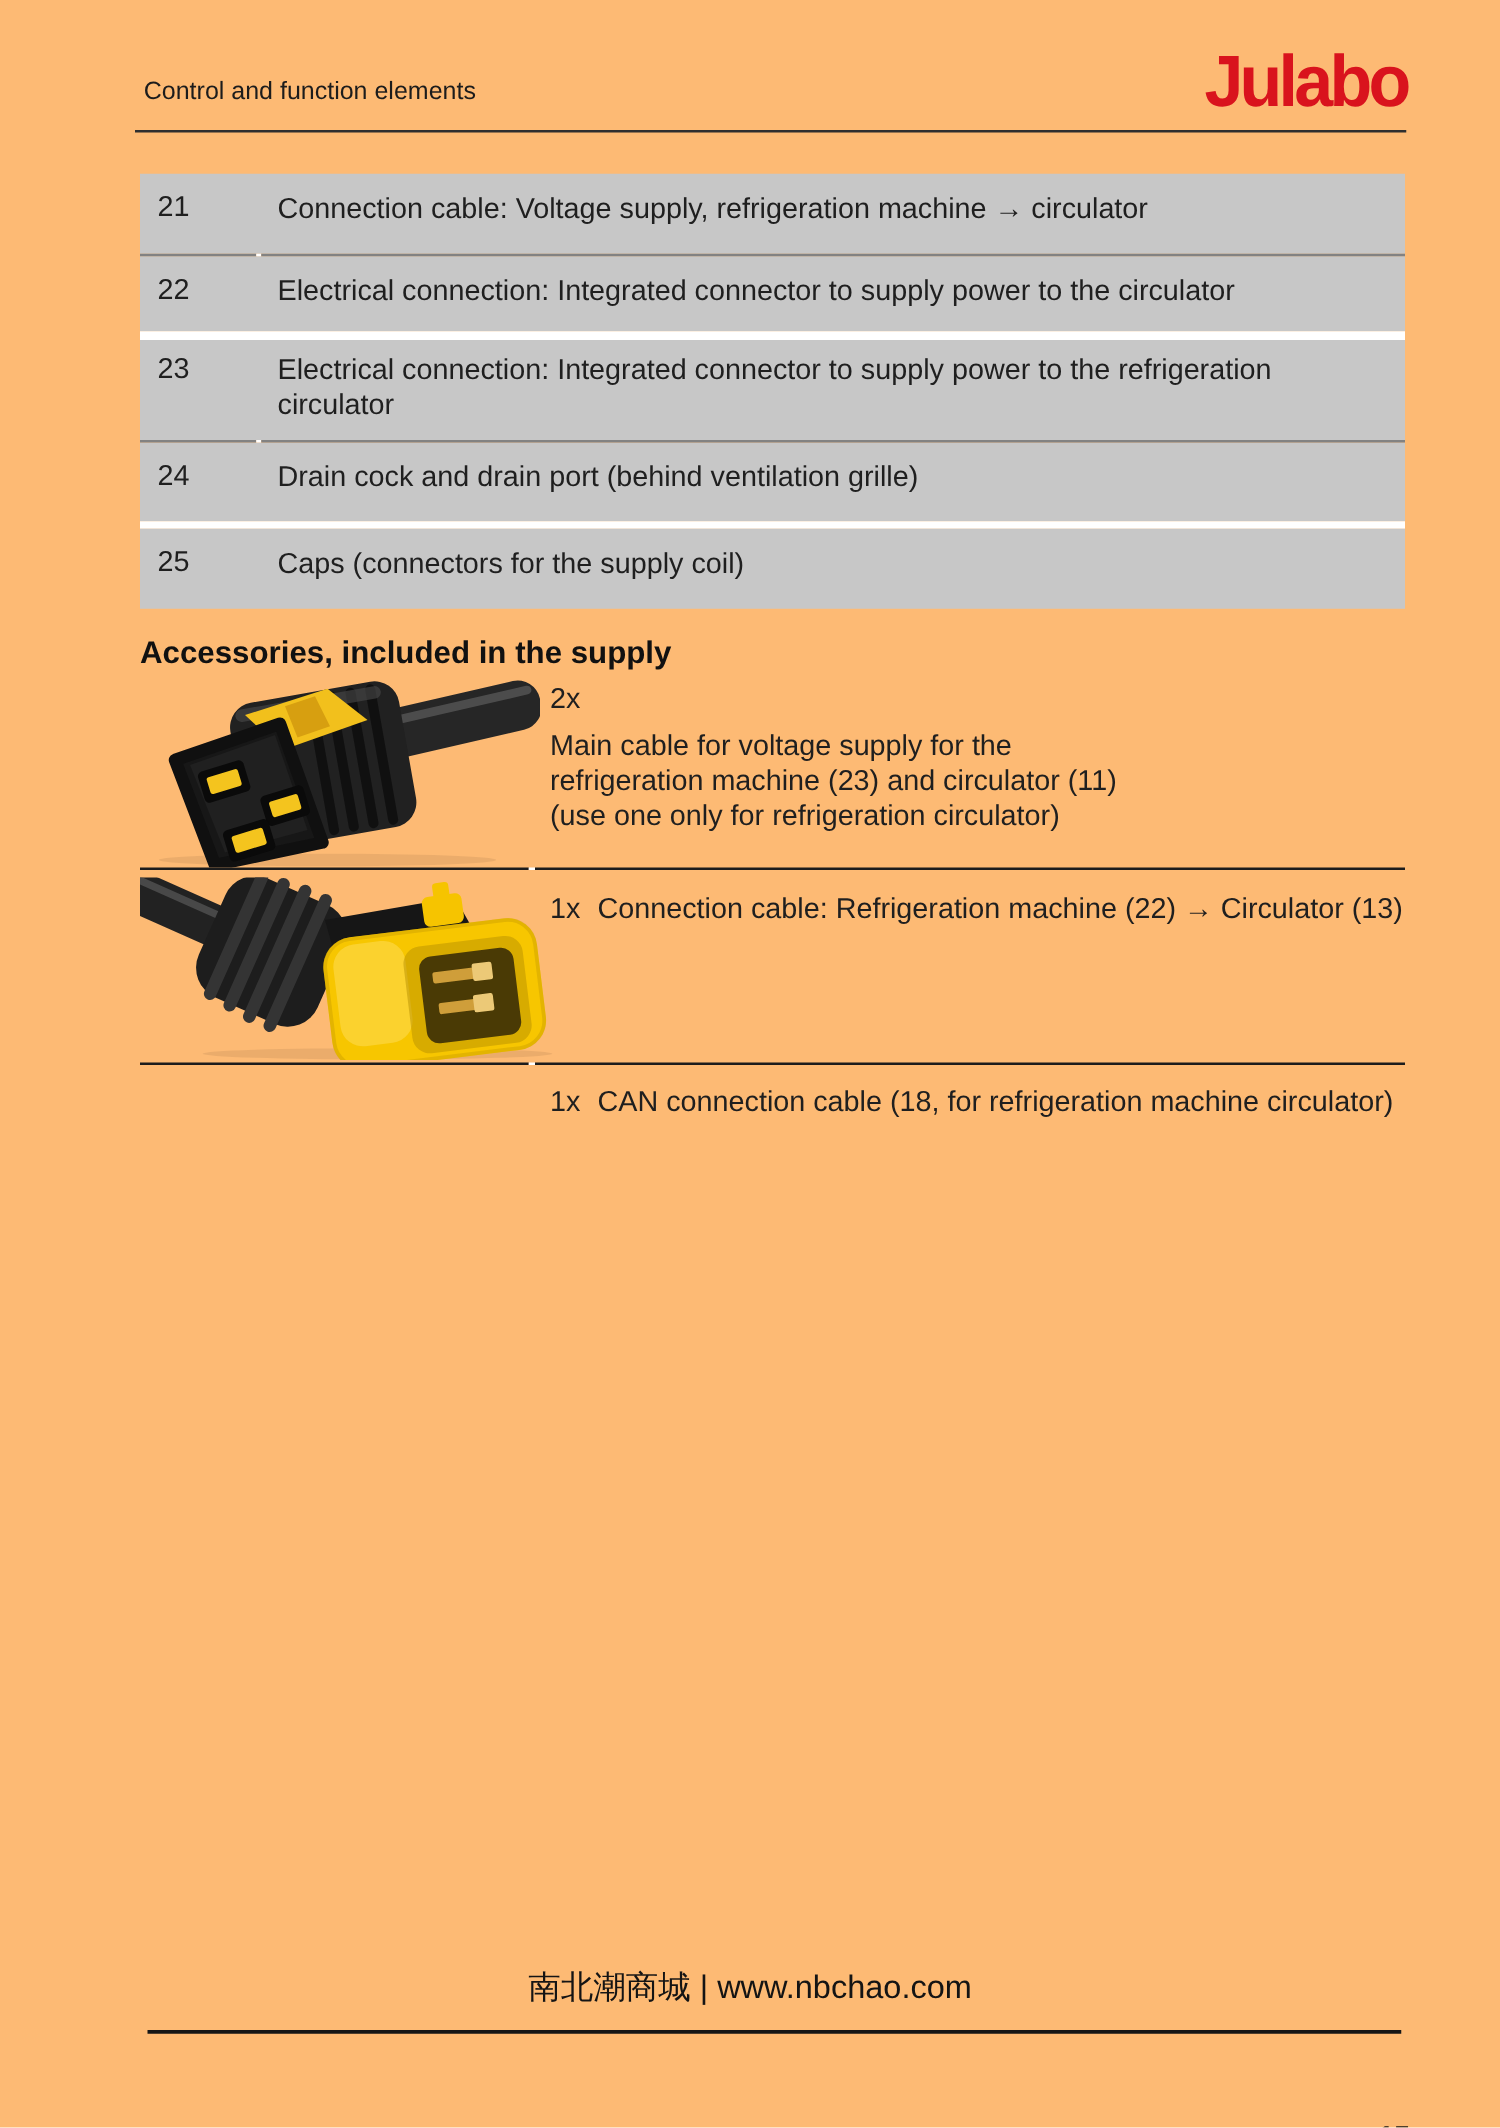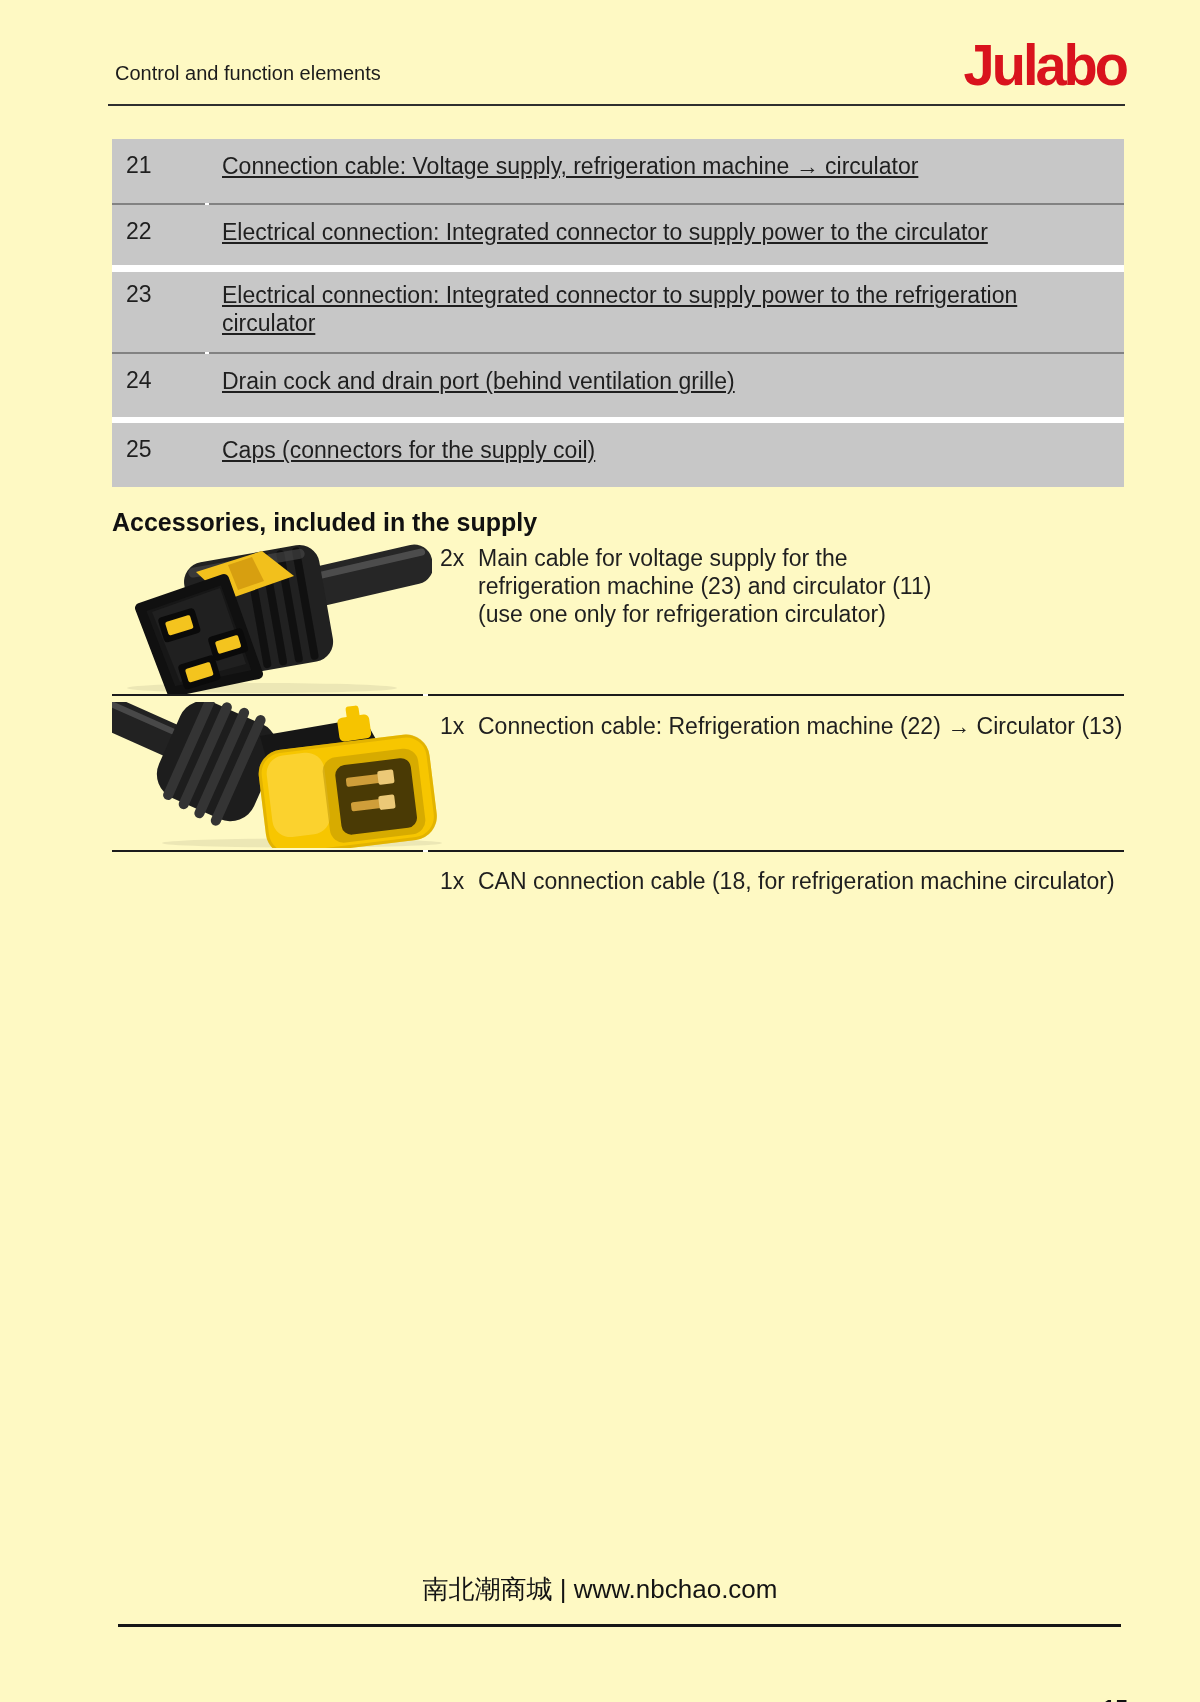--- a/index.html
+++ b/index.html
@@ -1,31 +1,31 @@
 <!DOCTYPE html>
 <html><head>
 <meta charset="utf-8">
 <style>
   html,body{margin:0;padding:0;background:#ffffff;}
   .page{
-    position:relative;width:1200px;height:1702px;background:#fef9c3;overflow:hidden;
+    position:relative;width:1200px;height:1702px;background:#fdba74;overflow:hidden;
     font-family:"Liberation Sans","DejaVu Sans",sans-serif;color:#1f1f1f;
   }
   
   .header-title{position:absolute;left:115px;top:62px;font-size:20px;color:#1c1c1c;}
   .logo{
     position:absolute;right:74px;top:32px;font-size:56px;font-weight:bold;
     color:#d9131d;letter-spacing:-3px;transform:scaleY(1.04);
   }
   .header-rule{position:absolute;left:108px;top:104px;width:1017px;height:2px;background:#2f2f2f;}
   
   .parts-table{position:absolute;left:112px;top:139px;width:1012px;font-size:23px;}
   .trow{display:flex;background:#c7c7c7;justify-content:flex-end;}
   .tnum{width:95px;box-sizing:border-box;padding:13px 0 0 14px;}
-  .tdesc{flex:1;box-sizing:border-box;padding:13px 25px 0 15px;line-height:28px;text-decoration:underline;}
+  .tdesc{flex:1;box-sizing:border-box;padding:13px 25px 0 15px;line-height:28px;}
   .trow.tall .tnum,.trow.tall .tdesc{padding-top:9px;}
   .tsep{display:flex;height:2px;}
   .tsep-l{width:93px;background:#828282;}
   .tsep-g{width:4px;background:#ffffff;}
   .tsep-r{flex:1;background:#828282;}
   .tgap7{height:7px;background:#ffffff;}
   .tgap6{height:6px;background:#ffffff;}
   
   .acc-heading{position:absolute;left:112px;top:508px;font-size:25px;font-weight:bold;color:#111;}
   .acc-img{position:absolute;}
@@ -117,21 +117,21 @@
       <g transform="rotate(-17 116 120)">
         <rect x="98" y="108" width="36" height="25" rx="4" fill="#0a0a0a"></rect>
         <rect x="104" y="114" width="24" height="13" rx="2" fill="#f4c41e"></rect>
       </g>
       <g transform="rotate(-17 88 147)">
         <rect x="68" y="135" width="38" height="26" rx="4" fill="#0a0a0a"></rect>
         <rect x="74" y="141" width="26" height="14" rx="2" fill="#f4c41e"></rect>
       </g>
     </svg>
   </div>
-  <div class="acc-text" style="left:440px;top:544px;">
+  <div class="acc-text" style="left:440px;top:544px;flex-direction:column;">
     <span class="acc-qty">2x</span>
     <span>
       <span class="acc-line">Main cable for voltage supply for the</span>
       <span class="acc-line">refrigeration machine (23) and circulator (11)</span>
       <span class="acc-line">(use one only for refrigeration circulator)</span>
     </span>
   </div>
 
   <div class="hsep" style="top:694px;">
       <span class="hsep-l"></span>

